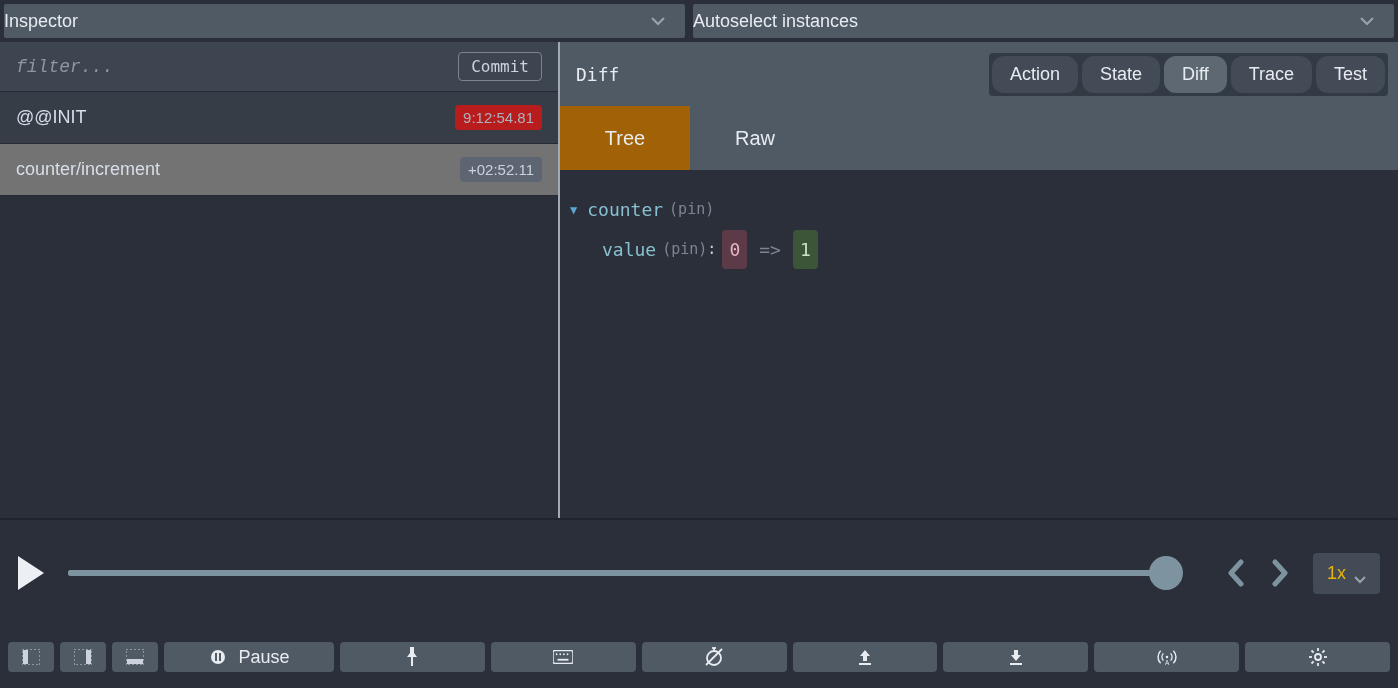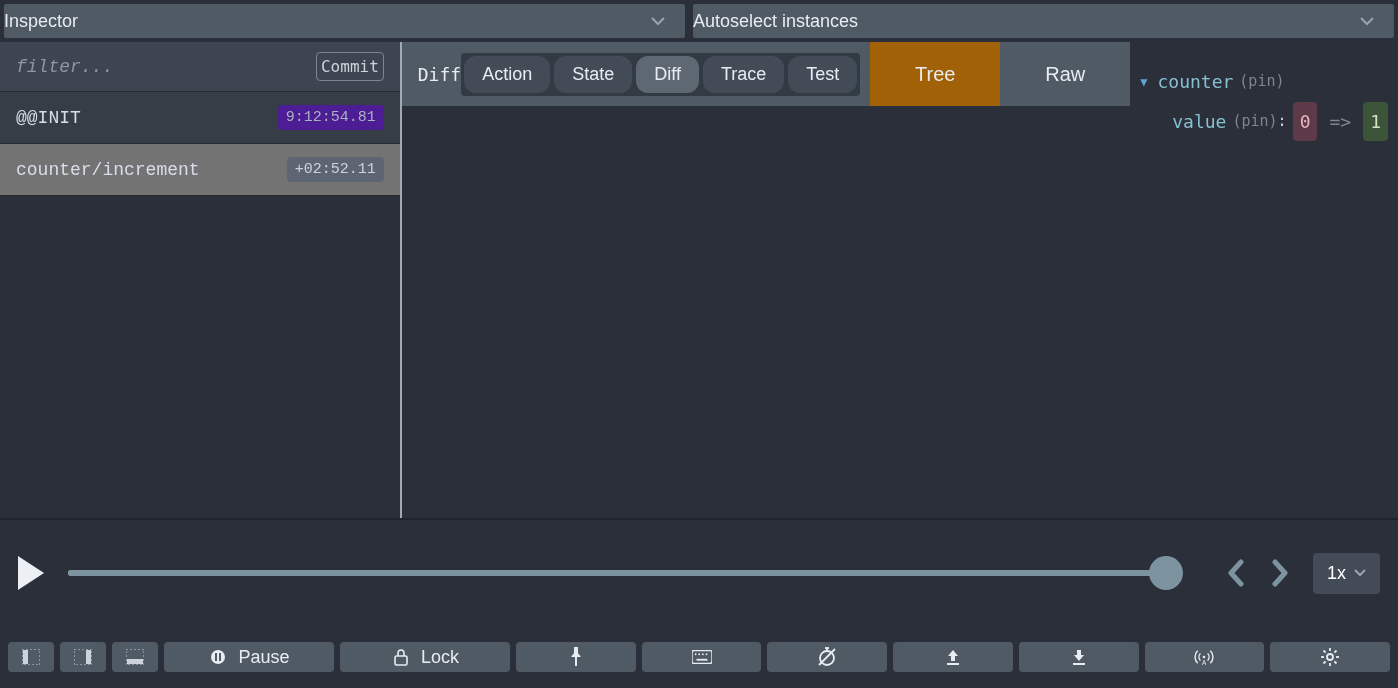--- a/index.html
+++ b/index.html
@@ -74,58 +74,58 @@
       font-family: 'SFMono-Regular', Consolas, 'Liberation Mono', Menlo, monospace;
       font-size: 18px;
       color: #cdd3dd;
     }
     .filter-input::placeholder { color: #8e97a3; font-style: italic; }
     .commit-btn {
       background: transparent;
       border: 1px solid #7c8591;
       color: #cdd3dd;
       border-radius: 4px;
-      padding: 4px 4px;
+      padding: 4px 12px;
       font-family: 'SFMono-Regular', Consolas, monospace;
       font-size: 16px;
       cursor: pointer;
     }
 
     .action-list {
       flex: 1;
       overflow-y: auto;
     }
     .action-row {
       height: 52px;
       display: flex;
       align-items: center;
       justify-content: space-between;
       padding: 0 16px;
       border-bottom: 1px solid #262a33;
       cursor: pointer;
-      font-family: Liberation Mono, monospace;
+      font-family: Liberation Sans, sans-serif;
       font-size: 18px;
     }
     .action-row.selected { background: #737373; }
     .action-row:not(.selected) { background: #363d47; }
     .action-time {
       font-size: 15px;
       color: #aab2bd;
-      background: #4c1d95;
+      background: #b91c1c;
       padding: 4px 8px;
       border-radius: 4px;
     }
     .action-row.selected .action-time { background: #5c6571; color: #cbd2dc; }
 
     
     .right-panel {
       flex: 1;
       background: #2a2f3a;
       display: flex;
-      flex-direction: row;
+      flex-direction: column;
     }
     .right-header {
       height: 64px;
       display: flex;
       align-items: center;
       justify-content: space-between;
       padding: 0 10px 0 16px;
       background: #4f5a65;
     }
     .right-title {
@@ -235,27 +235,27 @@
       width: 34px;
       height: 34px;
       border-radius: 50%;
       background: #7d94a0;
       cursor: grab;
     }
     .nav-btns { display: flex; gap: 26px; align-items: center; margin-left: 36px;}
     .nav-chev { cursor: pointer; }
     .speed {
       display: flex;
-      align-items: center;
+      align-items: flex-end;
       gap: 8px;
       background: #424b56;
       padding: 10px 14px;
       border-radius: 4px;
       font-size: 18px;
-      color: #ffffff;
+      color: #eab308;
       cursor: pointer;
     }
 
     
     .toolbar {
       height: 62px;
       display: flex;
       align-items: center;
       gap: 6px;
       padding: 6px 8px;
@@ -410,29 +410,20 @@
   <button class="tb-btn wide">
     <span class="tb-icon">
       <svg width="16" height="16" viewBox="0 0 16 16">
           <circle cx="8" cy="8" r="7" fill="#e8ecf1"></circle>
           <rect x="5" y="4" width="2" height="8" fill="#4f5a65"></rect>
           <rect x="9" y="4" width="2" height="8" fill="#4f5a65"></rect>
         </svg>
     </span>
     <span>Pause</span>
   </button>
-  <button class="tb-btn wide">
-    <span class="tb-icon">
-      <svg width="14" height="18" viewBox="0 0 14 18">
-          <rect x="1" y="8" width="12" height="9" rx="1.5" fill="none" stroke="#e8ecf1" stroke-width="1.6"></rect>
-          <path d="M4 8 V5 a3 3 0 0 1 6 0 V8" fill="none" stroke="#e8ecf1" stroke-width="1.6"></path>
-        </svg>
-    </span>
-    <span>Lock</span>
-  </button>
   <button class="tb-btn flex">
     <span class="tb-icon">
       <svg width="14" height="20" viewBox="0 0 14 20">
           <path d="M7 0 L9 0 L9 6 L12 10 L2 10 L5 6 L5 0 Z" fill="#e8ecf1"></path>
           <rect x="6" y="10" width="2" height="9" fill="#e8ecf1"></rect>
         </svg>
     </span>
   </button>
   <button class="tb-btn flex">
     <span class="tb-icon">

